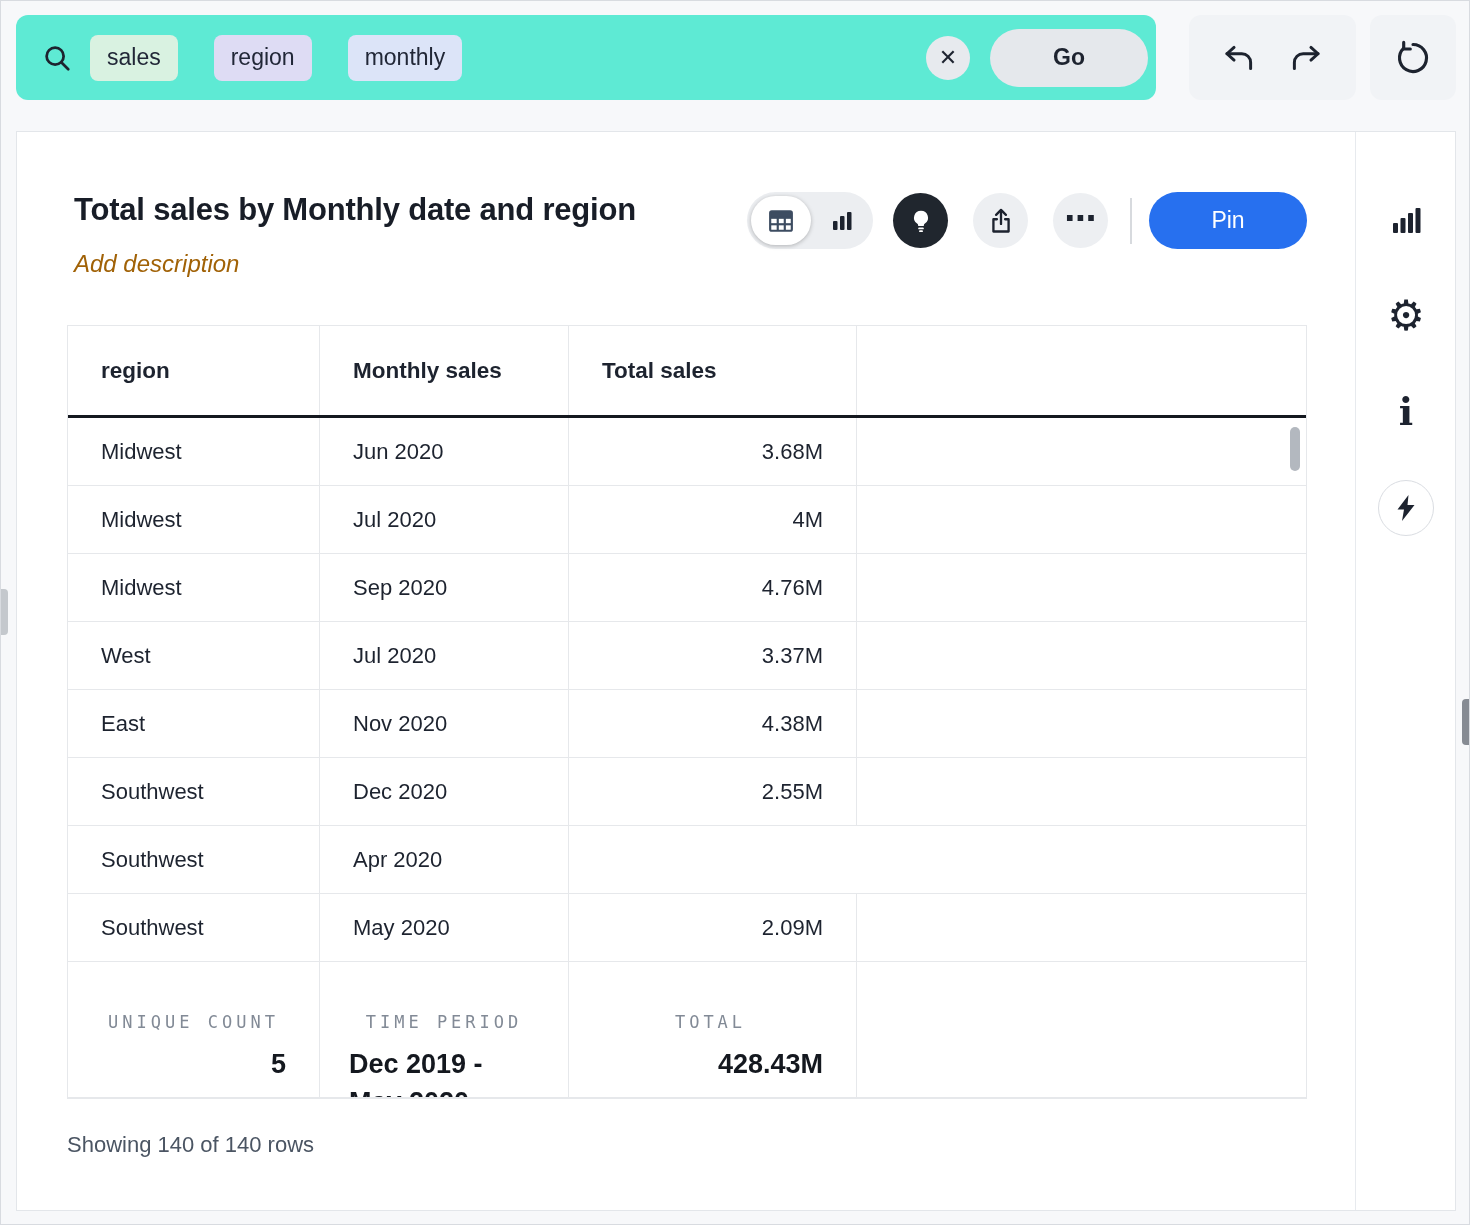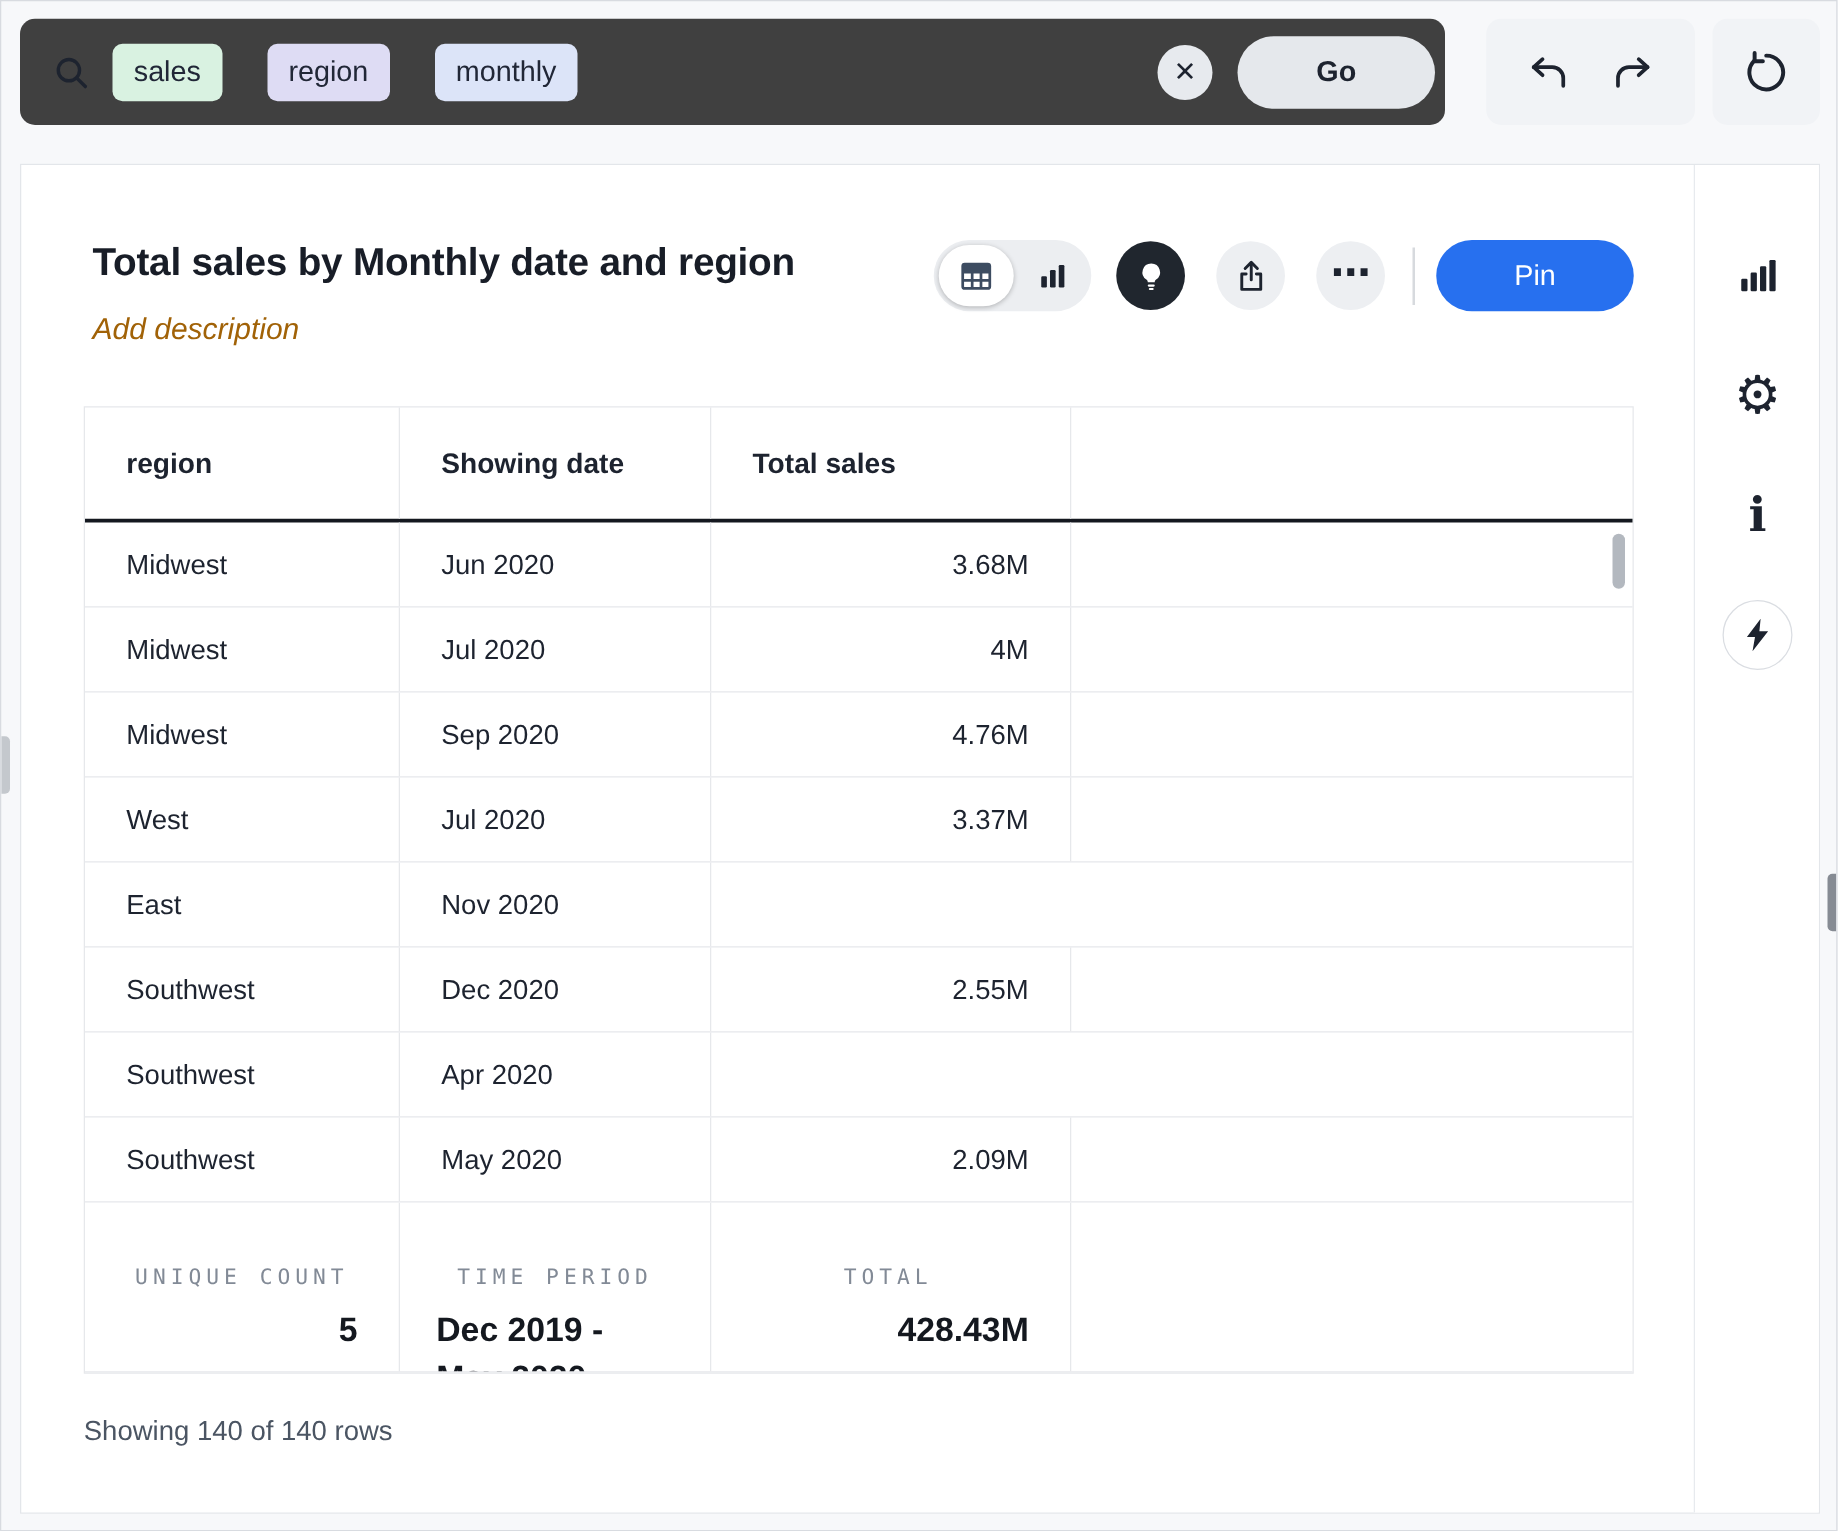--- a/index.html
+++ b/index.html
@@ -2,21 +2,21 @@
 <html><head>
 <meta charset="utf-8">
 <style>
   * { margin:0; padding:0; box-sizing:border-box; }
   body { background:#e9ebee; font-family:"Liberation Sans", sans-serif; color:#1d232f; }
   .screen { position:relative; width:1470px; height:1225px; background:#f7f8fa;
             border:1px solid #d8dbe0; overflow:hidden; }
 
   
   .search-panel { position:absolute; left:15px; top:14px; width:1140px; height:85px;
-                  background:#404040; border-radius:12px; display:flex; align-items:center;justify-content:flex-end; }
+                  background:#5eead4; border-radius:12px; display:flex; align-items:center;justify-content:flex-end; }
   .search-icon { margin-left:26px; display:flex; }
   .token { height:46px; display:flex; align-items:center; padding:0 17px; border-radius:8px;
            font-size:23px; color:#212737; margin-left:36px; cursor:default; }
   .token.t0 { background:#d9f2e1; margin-left:18px; }
   .token.t1 { background:#dedcf4; }
   .token.t2 { background:#dce4f8; }
   .flex-spacer { flex:1; }
   .clear-btn { width:44px; height:44px; border-radius:50%; background:#e7eaee; display:flex;
                align-items:center; justify-content:center; font-size:22px; color:#1d232f; margin-right:20px; }
   .go-btn { width:158px; height:58px; border-radius:29px; background:#e5e8ec; display:flex;
@@ -197,21 +197,21 @@
         <span class="ellipsis-glyph">⋯</span>
       </div>
 
       <div class="tdivider"></div>
 
       <div class="pin-btn">Pin</div>
 
       <div class="ttable">
         <div class="tgrid thead">
           <div class="th">region</div>
-          <div class="th">Showing date</div>
+          <div class="th">Monthly sales</div>
           <div class="th">Total sales</div>
           <div class="th"></div>
         </div>
 
         <div class="tgrid trow">
           <div class="td">Midwest</div>
           <div class="td">Jun 2020</div>
           <div class="td td-sales">3.68M</div>
           <div class="td"></div>
         </div>
@@ -229,20 +229,21 @@
         </div>
         <div class="tgrid trow">
           <div class="td">West</div>
           <div class="td">Jul 2020</div>
           <div class="td td-sales">3.37M</div>
           <div class="td"></div>
         </div>
         <div class="tgrid trow">
           <div class="td">East</div>
           <div class="td">Nov 2020</div>
+          <div class="td td-sales">4.38M</div>
           <div class="td"></div>
         </div>
         <div class="tgrid trow">
           <div class="td">Southwest</div>
           <div class="td">Dec 2020</div>
           <div class="td td-sales">2.55M</div>
           <div class="td"></div>
         </div>
         <div class="tgrid trow">
           <div class="td">Southwest</div>

